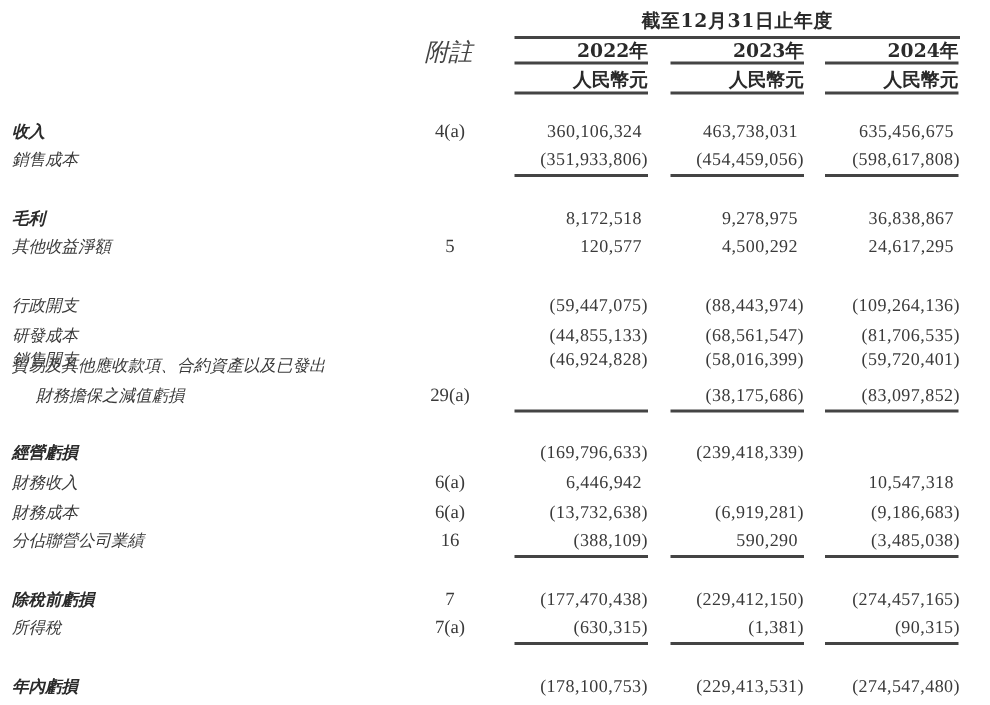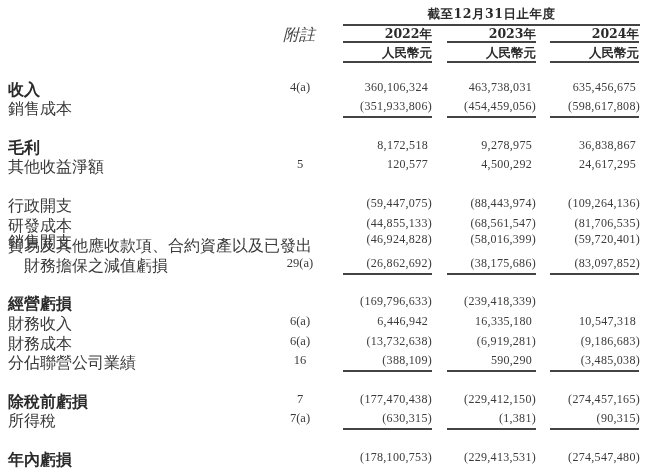--- a/index.html
+++ b/index.html
@@ -5,21 +5,21 @@
   html, body { margin:0; padding:0; background:#ffffff; }
   body { width:660px; height:470px; overflow:hidden; position:relative;
          font-family: "DejaVu Serif", "Liberation Serif", serif; color:#3a3a3a; }
   .hdr-period { position:absolute; top:6px; left:343px; width:297px; text-align:center;
                 font-size:12.5px; font-weight:bold; color:#2a2a2a; letter-spacing:0.5px; }
   .rule { position:absolute; height:1.5px; background:#444; }
   .note-hdr { position:absolute; top:25px; left:282px; width:34px; text-align:center;
               font-size:16px; font-style:italic; color:#444; }
   .yr, .cur { position:absolute; font-size:12.5px; font-weight:bold; text-align:right; color:#2a2a2a; }
   .row { position:absolute; left:0; width:660px; height:18px; }
-  .lbl { position:absolute; left:8px; font-size:16px; white-space:nowrap; color:#3a3a3a; }
+  .lbl { position:absolute; left:8px; font-size:11px; white-space:nowrap; color:#3a3a3a;font-style:italic; }
   .lbl.bold { font-weight:bold; color:#2a2a2a; }
   .lbl.indent { left:24px; }
   .note { position:absolute; left:276px; width:48px; text-align:center; font-size:12.5px;
           font-family:"Liberation Serif", serif; }
   .num { position:absolute; font-size:12px; font-family:"Liberation Serif", serif;
          text-align:right; width:110px; letter-spacing:0.3px; }
   .c1 { left:322px; } .c2 { left:426px; } .c3 { left:530px; }
   .num.pos { padding-right:4px; box-sizing:border-box; }
 </style>
 </head>
@@ -99,38 +99,36 @@
     <div class="row" style="top: 236px;">
       <span class="lbl">貿易及其他應收款項、合約資產以及已發出</span>
       <span class="note"></span>
       <span class="num c1 pos"></span>
       <span class="num c2 pos"></span>
       <span class="num c3 pos"></span>
     </div>
     <div class="row" style="top: 256px;">
       <span class="lbl indent">財務擔保之減值虧損</span>
       <span class="note">29(a)</span>
-      <span class="num c1">(26,862,692)</span>
       <span class="num c2">(38,175,686)</span>
       <span class="num c3">(83,097,852)</span>
     </div>
     <div class="rule" style="top: 273px; left: 343px; width: 89px;"></div>
     <div class="rule" style="top: 273px; left: 447px; width: 89px;"></div>
     <div class="rule" style="top: 273px; left: 550px; width: 89px;"></div>
     <div class="row" style="top: 294px;">
       <span class="lbl bold">經營虧損</span>
       <span class="note"></span>
       <span class="num c1">(169,796,633)</span>
       <span class="num c2">(239,418,339)</span>
     </div>
     <div class="row" style="top: 314px;">
       <span class="lbl">財務收入</span>
       <span class="note">6(a)</span>
       <span class="num c1 pos">6,446,942</span>
-      <span class="num c2 pos">16,335,180</span>
       <span class="num c3 pos">10,547,318</span>
     </div>
     <div class="row" style="top: 334px;">
       <span class="lbl">財務成本</span>
       <span class="note">6(a)</span>
       <span class="num c1">(13,732,638)</span>
       <span class="num c2">(6,919,281)</span>
       <span class="num c3">(9,186,683)</span>
     </div>
     <div class="row" style="top: 353px;">

